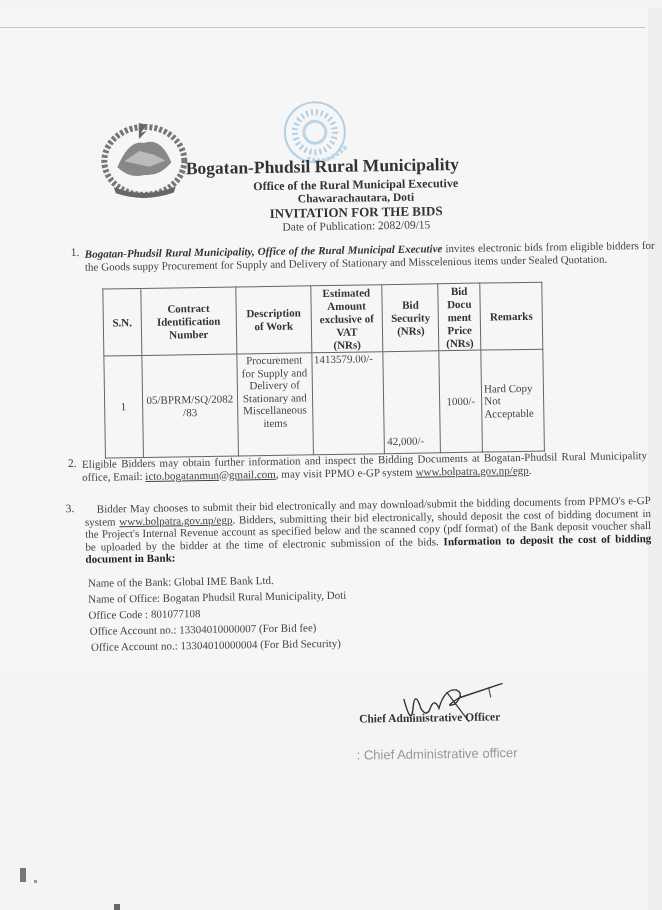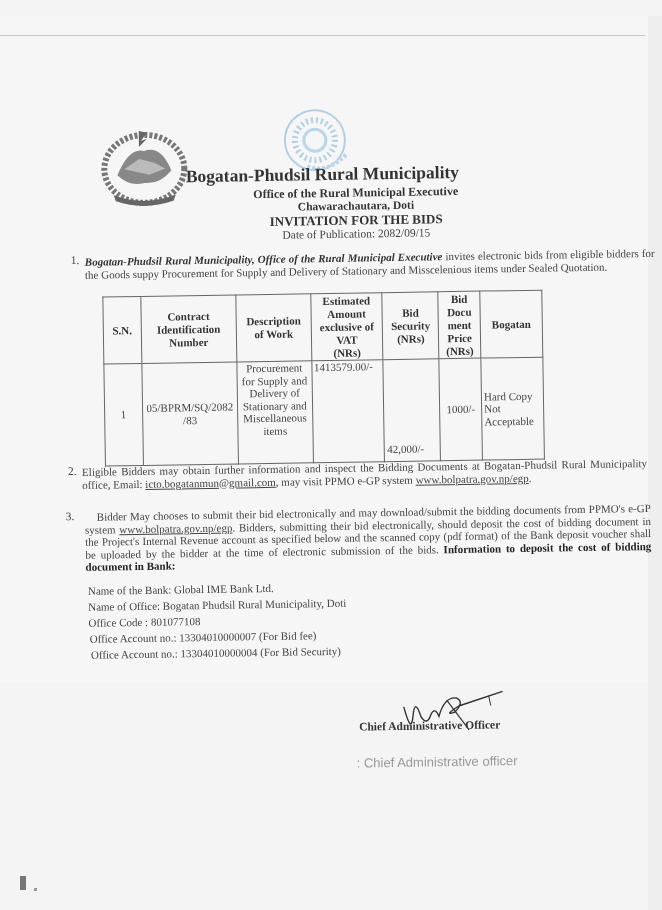--- a/index.html
+++ b/index.html
@@ -4,21 +4,21 @@
 <style>
   html, body { margin:0; padding:0; }
   body {
     width:662px; height:910px; overflow:hidden;
     background:#f4f4f4;
     font-family:"Liberation Serif", serif;
     color:#222;
     position:relative;
   }
   .page {
-    position:absolute; left:0; top:16px; width:662px; height:666px;
+    position:absolute; left:0; top:8px; width:662px; height:666px;
     background:#f6f6f6;
   }
   .top-edge { position:absolute; left:0; top:19px; width:645px; height:1px; background:#c8c8c8; }
   .right-edge { position:absolute; right:0; top:0; width:14px; height:910px; background:#eeeeee; }
   .rot { position:absolute; left:0; top:0; width:662px; height:910px; transform:rotate(-0.9deg); transform-origin:330px 450px; }
 
   .emblem { position:absolute; left:104px; top:106px; width:90px; height:82px; }
   .stamp { position:absolute; left:282px; top:88px; width:80px; height:78px; opacity:0.55; }
 
   .hdr { position:absolute; left:150px; width:420px; text-align:center; }
@@ -88,21 +88,21 @@
 
     <table class="bids">
       <thead>
         <tr>
           <th style="width:38px"><span>S.N.</span></th>
           <th style="width:92px">Contract<br>Identification<br>Number</th>
           <th style="width:72px">Description<br>of Work</th>
           <th style="width:70px">Estimated<br>Amount<br>exclusive of<br>VAT<br>(NRs)</th>
           <th style="width:56px">Bid<br>Security<br>(NRs)</th>
           <th style="width:40px">Bid<br>Docu<br>ment<br>Price<br>(NRs)</th>
-          <th style="width:60px"><span>Bogatan</span></th>
+          <th style="width:60px"><span>Remarks</span></th>
         </tr>
       </thead>
       <tbody>
         <tr>
           <td>1</td>
           <td>05/BPRM/SQ/2082<br>/83</td>
           <td class="cell-top">Procurement for Supply and Delivery of Stationary and Miscellaneous items</td>
           <td class="cell-top left">1413579.00/-</td>
           <td class="cell-bottom left">42,000/-</td>
           <td>1000/-</td>

